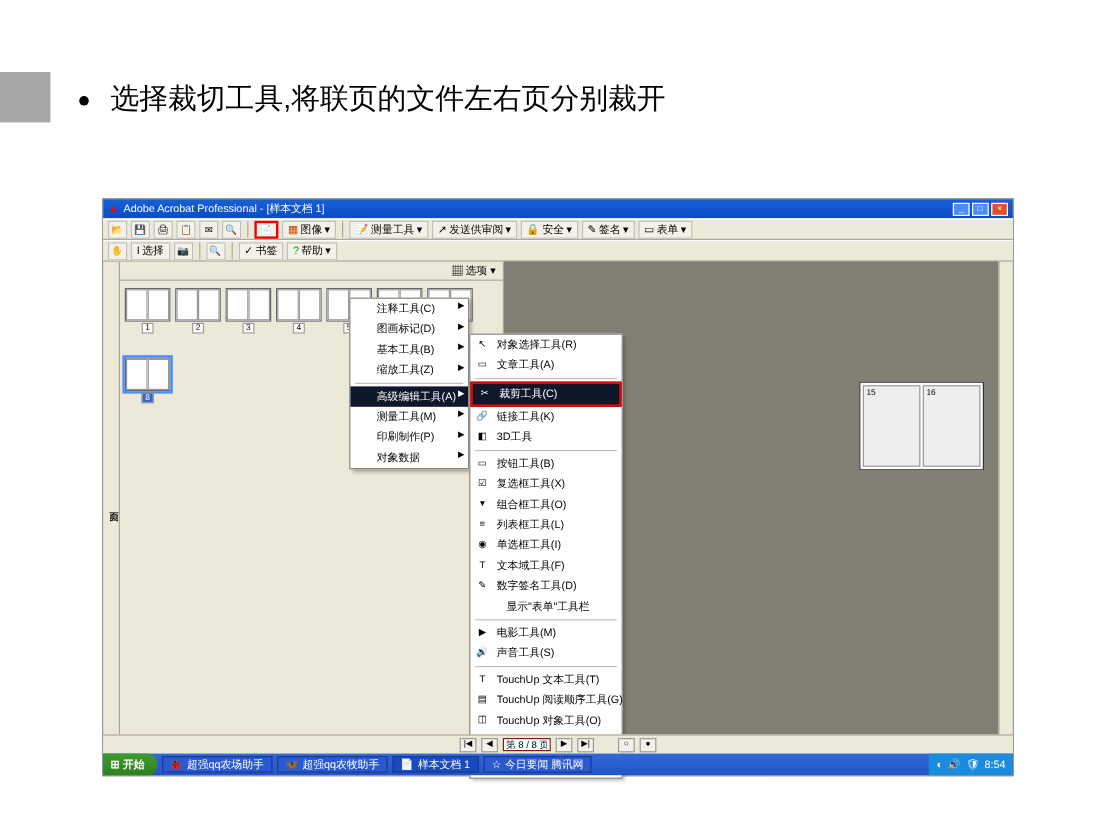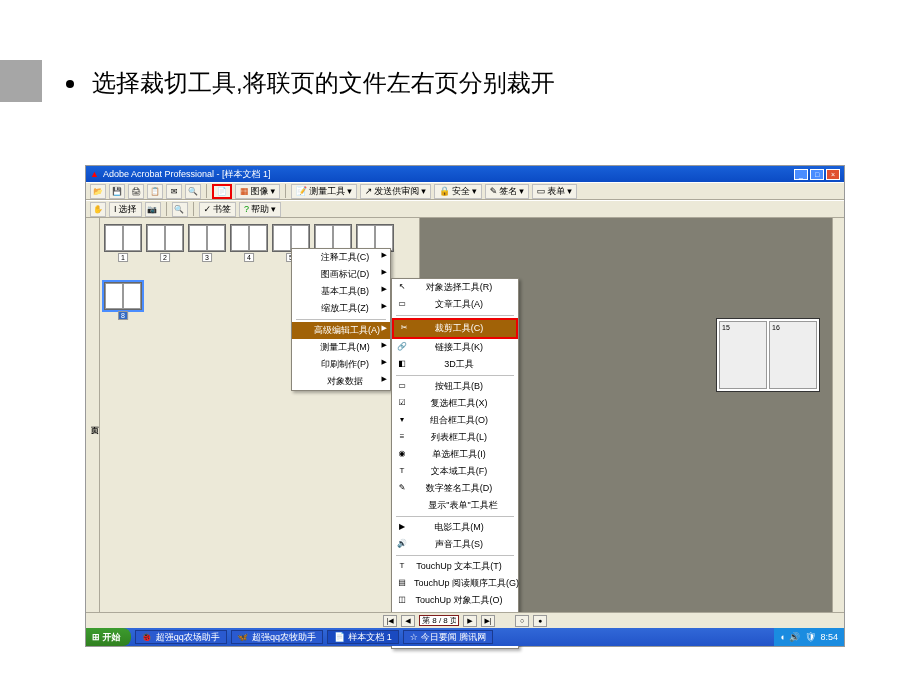--- a/index.html
+++ b/index.html
@@ -43,22 +43,22 @@
 
 .canvas-area { flex: 1; background: #817f73; display: flex; align-items: flex-start; justify-content: flex-end; padding: 100px 12px 0 0; }
 .canvas-spread { background: #fff; border: 1px solid #333; display: flex; gap: 2px; padding: 2px; }
 .canvas-spread .cp { width: 48px; height: 68px; background: #eee; border: 1px solid #999; position: relative; }
 .canvas-spread .cp::before { content: attr(data-pg); position: absolute; top: 2px; left: 2px; font-size: 7px; }
 .scroll-right { width: 12px; background: #ece9d8; border-left: 1px solid #aca899; }
 
 .dropdown { position: absolute; background: #fff; border: 1px solid #8a867a; font-size: 9px; box-shadow: 2px 2px 3px rgba(0,0,0,0.3); }
 .dd1 { top: 30px; left: 205px; width: 100px; }
 .dd2 { top: 60px; left: 305px; width: 128px; }
-.dd-item { padding: 2px 14px 2px 22px; position: relative; white-space: nowrap; text-align: center; }
-.dd-item.hov { background: #a16207; color: #fff; }
+.dd-item { padding: 2px 14px 2px 22px; position: relative; white-space: nowrap; }
+.dd-item.hov { background: #0f172a; color: #fff; }
 .dd-item .arrow { position: absolute; right: 3px; top: 2px; font-size: 7px; }
 .dd-item .ico { position: absolute; left: 4px; top: 1px; width: 12px; height: 12px; font-size: 8px; display: flex; align-items: center; justify-content: center; }
 .dd-sep { height: 1px; background: #c0c0c0; margin: 2px 4px; }
 
 .statusbar { position: absolute; bottom: 18px; left: 0; right: 0; height: 16px; background: #ece9d8; border-top: 1px solid #aca899; display: flex; align-items: center; justify-content: center; font-size: 9px; gap: 4px; }
 .statusbar .navbtn { width: 14px; height: 12px; border: 1px solid #999; background: #f4f2e8; text-align: center; font-size: 7px; line-height: 10px; }
 .statusbar input { width: 40px; height: 11px; font-size: 8px; border: 1px solid #7f1d1d; padding: 0 2px; }
 
 .taskbar { position: absolute; bottom: 0; left: 0; right: 0; height: 18px; background: linear-gradient(#3168d8, #2254c8); display: flex; align-items: center; font-size: 9px; color: #fff; }
 .taskbar .start { background: linear-gradient(#3c9b2e, #308020); padding: 0 10px 0 6px; height: 100%; display: flex; align-items: center; border-radius: 0 8px 8px 0; font-weight: bold; }
@@ -120,20 +120,23 @@
         <span>✓</span>
         <span>书签</span>
       </div>
     <div class="txt-btn"><span style="color:#090">?</span><span>帮助</span>▾</div>
   </div>
 
   <div class="work-area">
     <div class="left-strip"><span>页面</span></div>
 
     <div class="thumb-panel">
+      <div class="thumb-header">
+        <span><span>▦</span> <span>选项</span> ▾</span>
+      </div>
       <div class="thumb-grid" id="thumb-grid">
           <div class="thumb-pair">
             <div class="pages">
               <div class="pg"></div>
               <div class="pg"></div>
             </div>
             <div class="num">1</div>
           </div>
           <div class="thumb-pair">
             <div class="pages">

